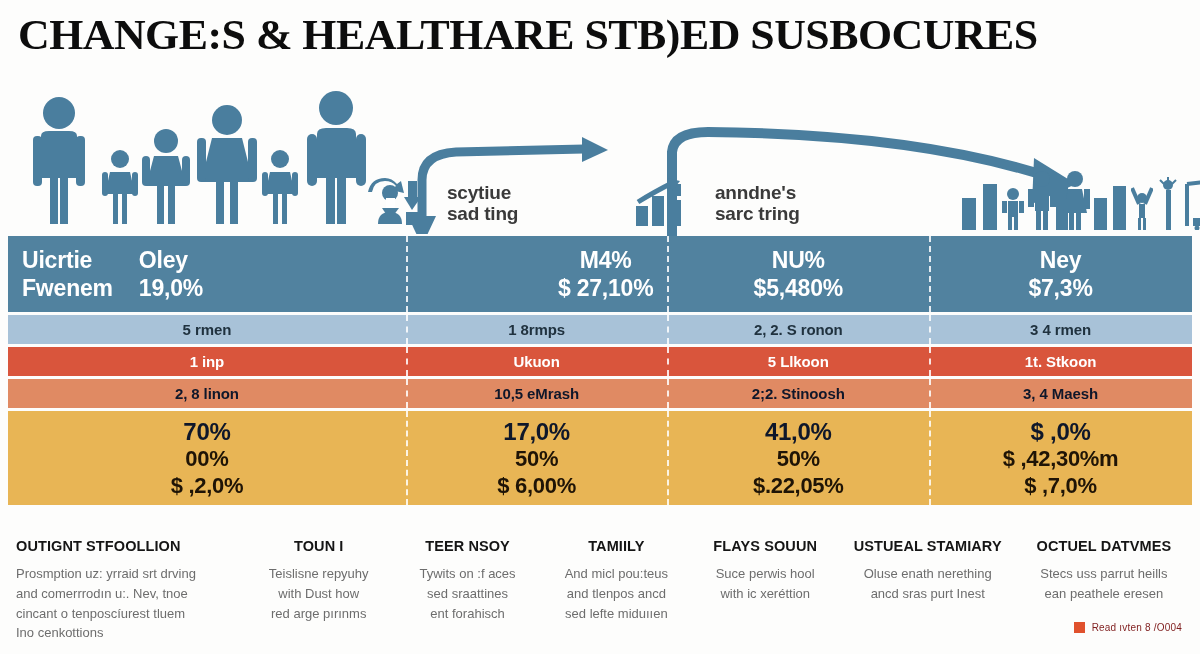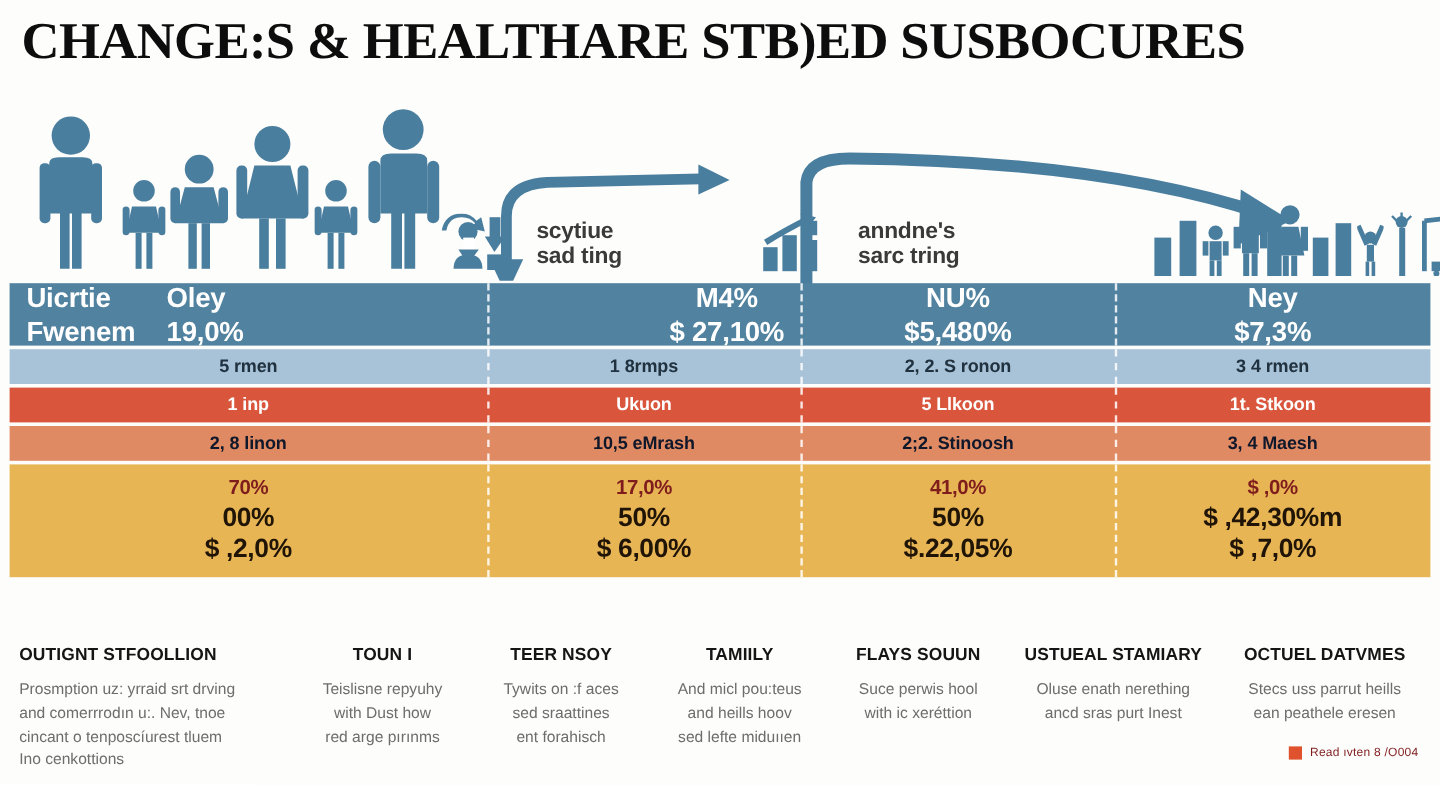--- a/index.html
+++ b/index.html
@@ -119,21 +119,21 @@
     bottom: 0;
     width: 0;
     border-left: 2px dashed rgba(255,255,255,0.85);
     z-index: 3;
     pointer-events: none;
   }
 
   
   .row-head {
     background: #51829f;
-    height: 52px;
+    height: 76px;
   }
   .row-head .cell { padding: 0 14px; }
   .hdr-left {
     display: flex;
     gap: 26px;
     color: #ffffff;
     font-size: 23px;
     font-weight: bold;
     line-height: 1.22;
     letter-spacing: -0.2px;
@@ -175,22 +175,22 @@
     background: #e7b košt;
   }
   .row-amber { background: #e8b555; height: 94px; margin-top: 3px; }
   .row-amber .cell {
     align-items: center;
     justify-content: center;
     text-align: center;
     line-height: 1.22;
   }
   .amber-v1 {
-    color: #7f1d1d;
-    font-size: 17px;
+    color: #0f172a;
+    font-size: 24px;
     font-weight: bold;
     letter-spacing: -0.3px;
   }
   .amber-v2, .amber-v3 {
     color: #1f1406;
     font-size: 22px;
     font-weight: bold;
     letter-spacing: -0.3px;
   }
 
@@ -534,21 +534,21 @@
       <div class="fbody">
         <span>Tywits on :f aces</span>
         <span>sed sraattines</span>
         <span>ent forahisch</span>
       </div>
     </div>
     <div class="fcol w3">
       <div class="fhead">TAMIILY</div>
       <div class="fbody">
         <span>And micl pou:teus</span>
-        <span>and heills hoov</span>
+        <span>and tlenpos ancd</span>
         <span>sed lefte miduııen</span>
       </div>
     </div>
     <div class="fcol w4">
       <div class="fhead">FLAYS SOUUN</div>
       <div class="fbody">
         <span>Suce perwis hool</span>
         <span>with ic xeréttion</span>
       </div>
     </div>

